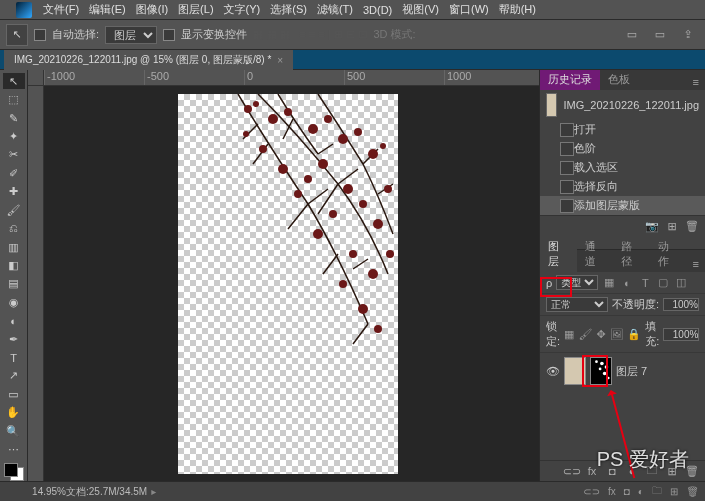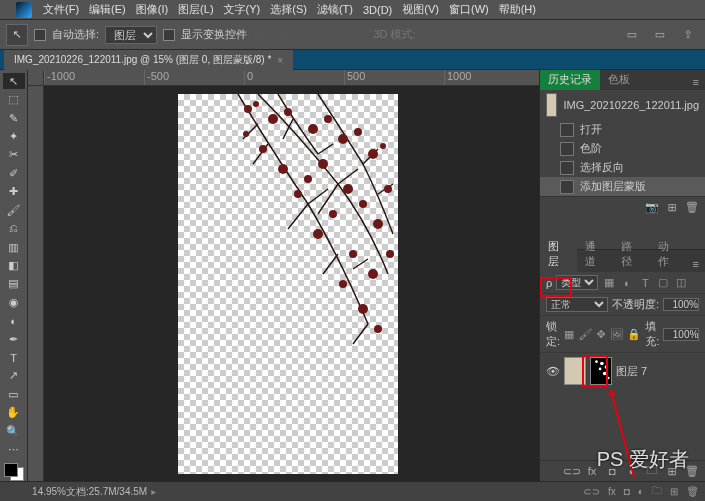--- a/index.html
+++ b/index.html
@@ -28,26 +28,26 @@
 .ruler-h span { width:100px; text-align:left; padding-left:2px; border-left:1px solid #666; flex-shrink:0; }
 .ruler-v { position:absolute; top:16px; left:0; width:16px; bottom:0; background:#535353; border-right:1px solid #333; }
 .ruler-c { position:absolute; top:0; left:0; width:16px; height:16px; background:#535353; border-right:1px solid #333; border-bottom:1px solid #333; }
 .canvas { position:absolute; top:24px; left:150px; width:220px; height:380px; 
   background-image: linear-gradient(45deg,#ccc 25%,transparent 25%),linear-gradient(-45deg,#ccc 25%,transparent 25%),linear-gradient(45deg,transparent 75%,#ccc 75%),linear-gradient(-45deg,transparent 75%,#ccc 75%);
   background-size:12px 12px; background-position:0 0,0 6px,6px -6px,-6px 0; background-color:#fff; }
 .canvas .branches { position:absolute; inset:0; overflow:hidden; }
 .rpanel { width:166px; background:#424242; border-left:1px solid #2a2a2a; display:flex; flex-direction:column; }
 .rpanel .ptabs { display:flex; background:#383838; height:20px; align-items:flex-end; }
 .rpanel .ptab { padding:3px 8px; font-size:11px; color:#999; }
-.rpanel .ptab.act { background:#15803d; color:#ddd; }
+.rpanel .ptab.act { background:#701a75; color:#ddd; }
 .rpanel .menu-ico { margin-left:auto; padding:2px 6px; color:#aaa; }
 .hist { flex: 0 0 180px; overflow:hidden; border-bottom:1px solid #2a2a2a; }
 .hist .hfile { display:flex; align-items:center; padding:3px 6px; gap:6px; }
 .hist .hfile .thumb { width:18px; height:24px; background:#d4c8b0; border:1px solid #666; }
-.hist .hitem { display:flex; align-items:center; padding:2px 6px 2px 20px; gap:6px; }
+.hist .hitem { display:flex; align-items:center; padding:2px 6px 2px 20px; }
 .hist .hitem.sel { background:#5a5a5a; }
 .hist .hicon { width:14px; height:14px; border:1px solid #777; background:#3a3a3a; }
 .iconrow { display:flex; justify-content:flex-end; gap:6px; padding:3px 6px; border-top:1px solid #333; }
 .iconrow span { width:14px; height:14px; color:#aaa; display:flex; align-items:center; justify-content:center; }
 .layers { flex:1; display:flex; flex-direction:column; }
 .layers .ltabs { display:flex; background:#383838; height:22px; align-items:flex-end; }
 .layers .ltab { padding:3px 8px; font-size:11px; color:#999; }
 .layers .ltab.act { background:#424242; color:#ddd; }
 .layers .row { display:flex; align-items:center; padding:3px 6px; gap:4px; border-bottom:1px solid #383838; }
 .layers select { background:#3a3a3a; color:#ccc; border:1px solid #666; font-size:10px; flex:0 0 auto; }
@@ -205,20 +205,24 @@
       <div class="hitem">
           <div class="hicon"></div>
           <span>打开</span>
         </div>
       <div class="hitem">
           <div class="hicon"></div>
           <span>色阶</span>
         </div>
       <div class="hitem">
           <div class="hicon"></div>
+          <span>载入选区</span>
+        </div>
+      <div class="hitem">
+          <div class="hicon"></div>
           <span>选择反向</span>
         </div>
       <div class="hitem sel">
           <div class="hicon"></div>
           <span>添加图层蒙版</span>
         </div>
       <div class="iconrow">
         <span>📷</span>
         <span>⊞</span>
         <span>🗑</span>

